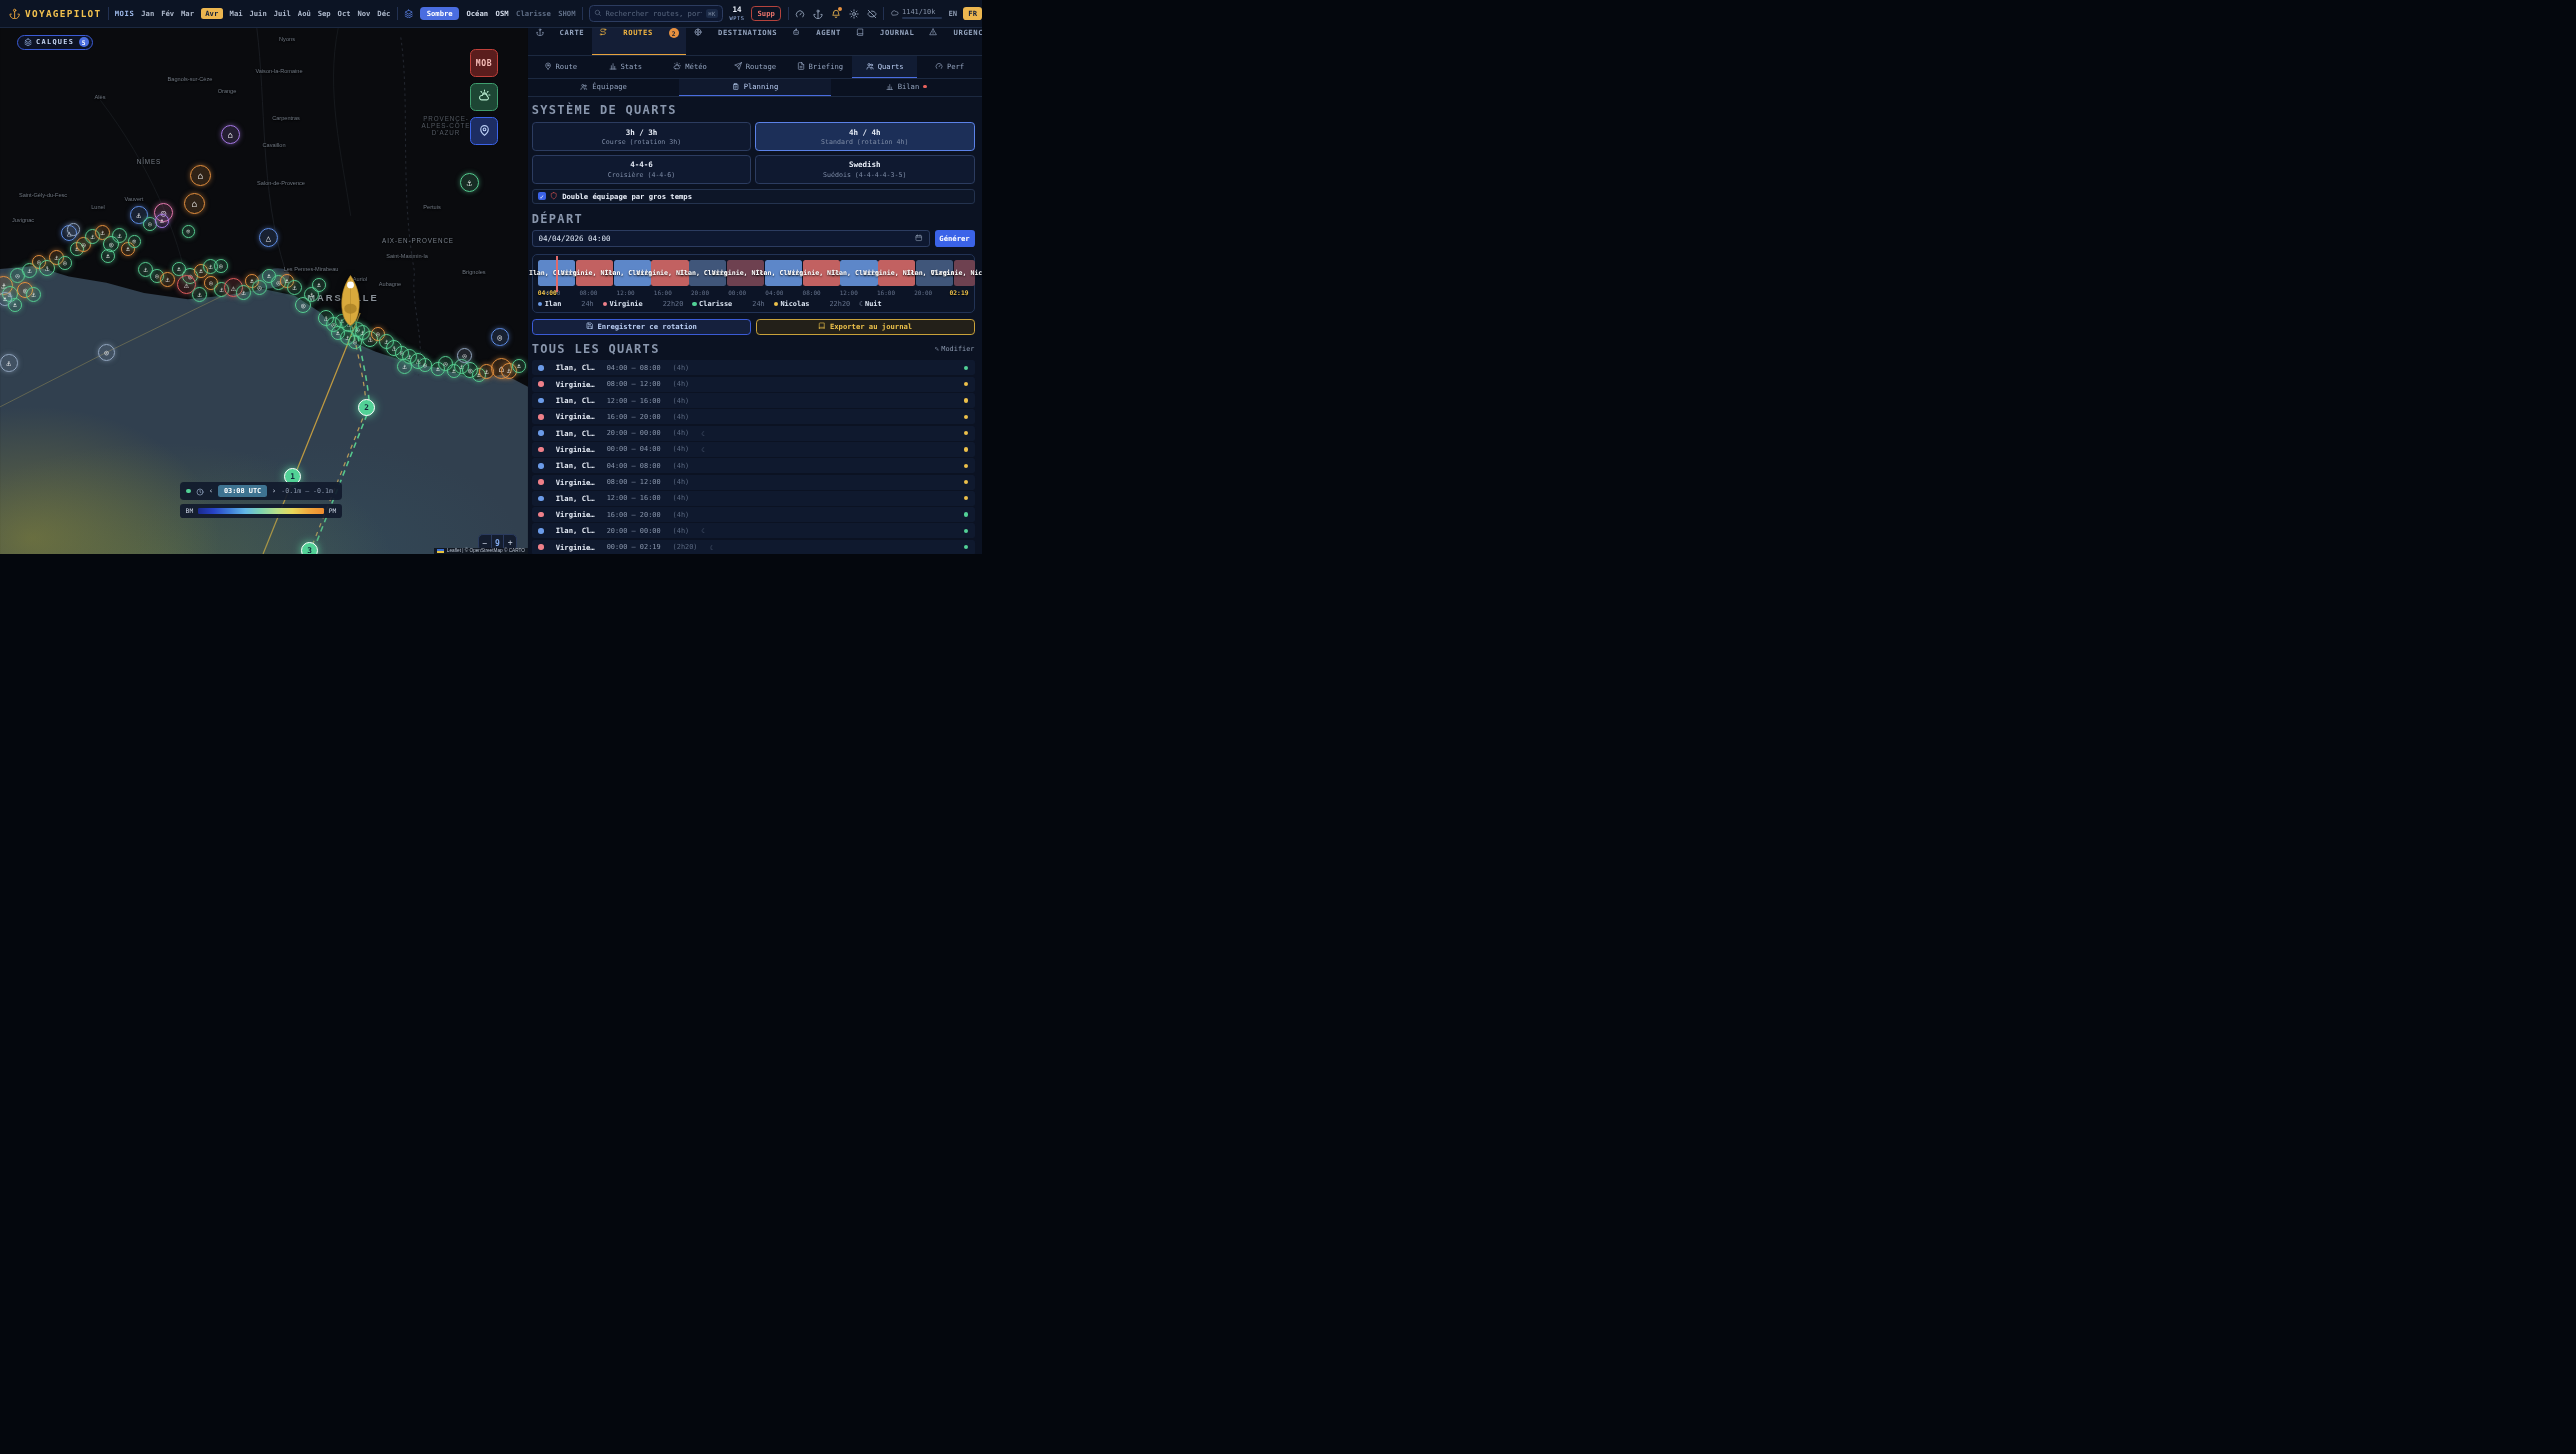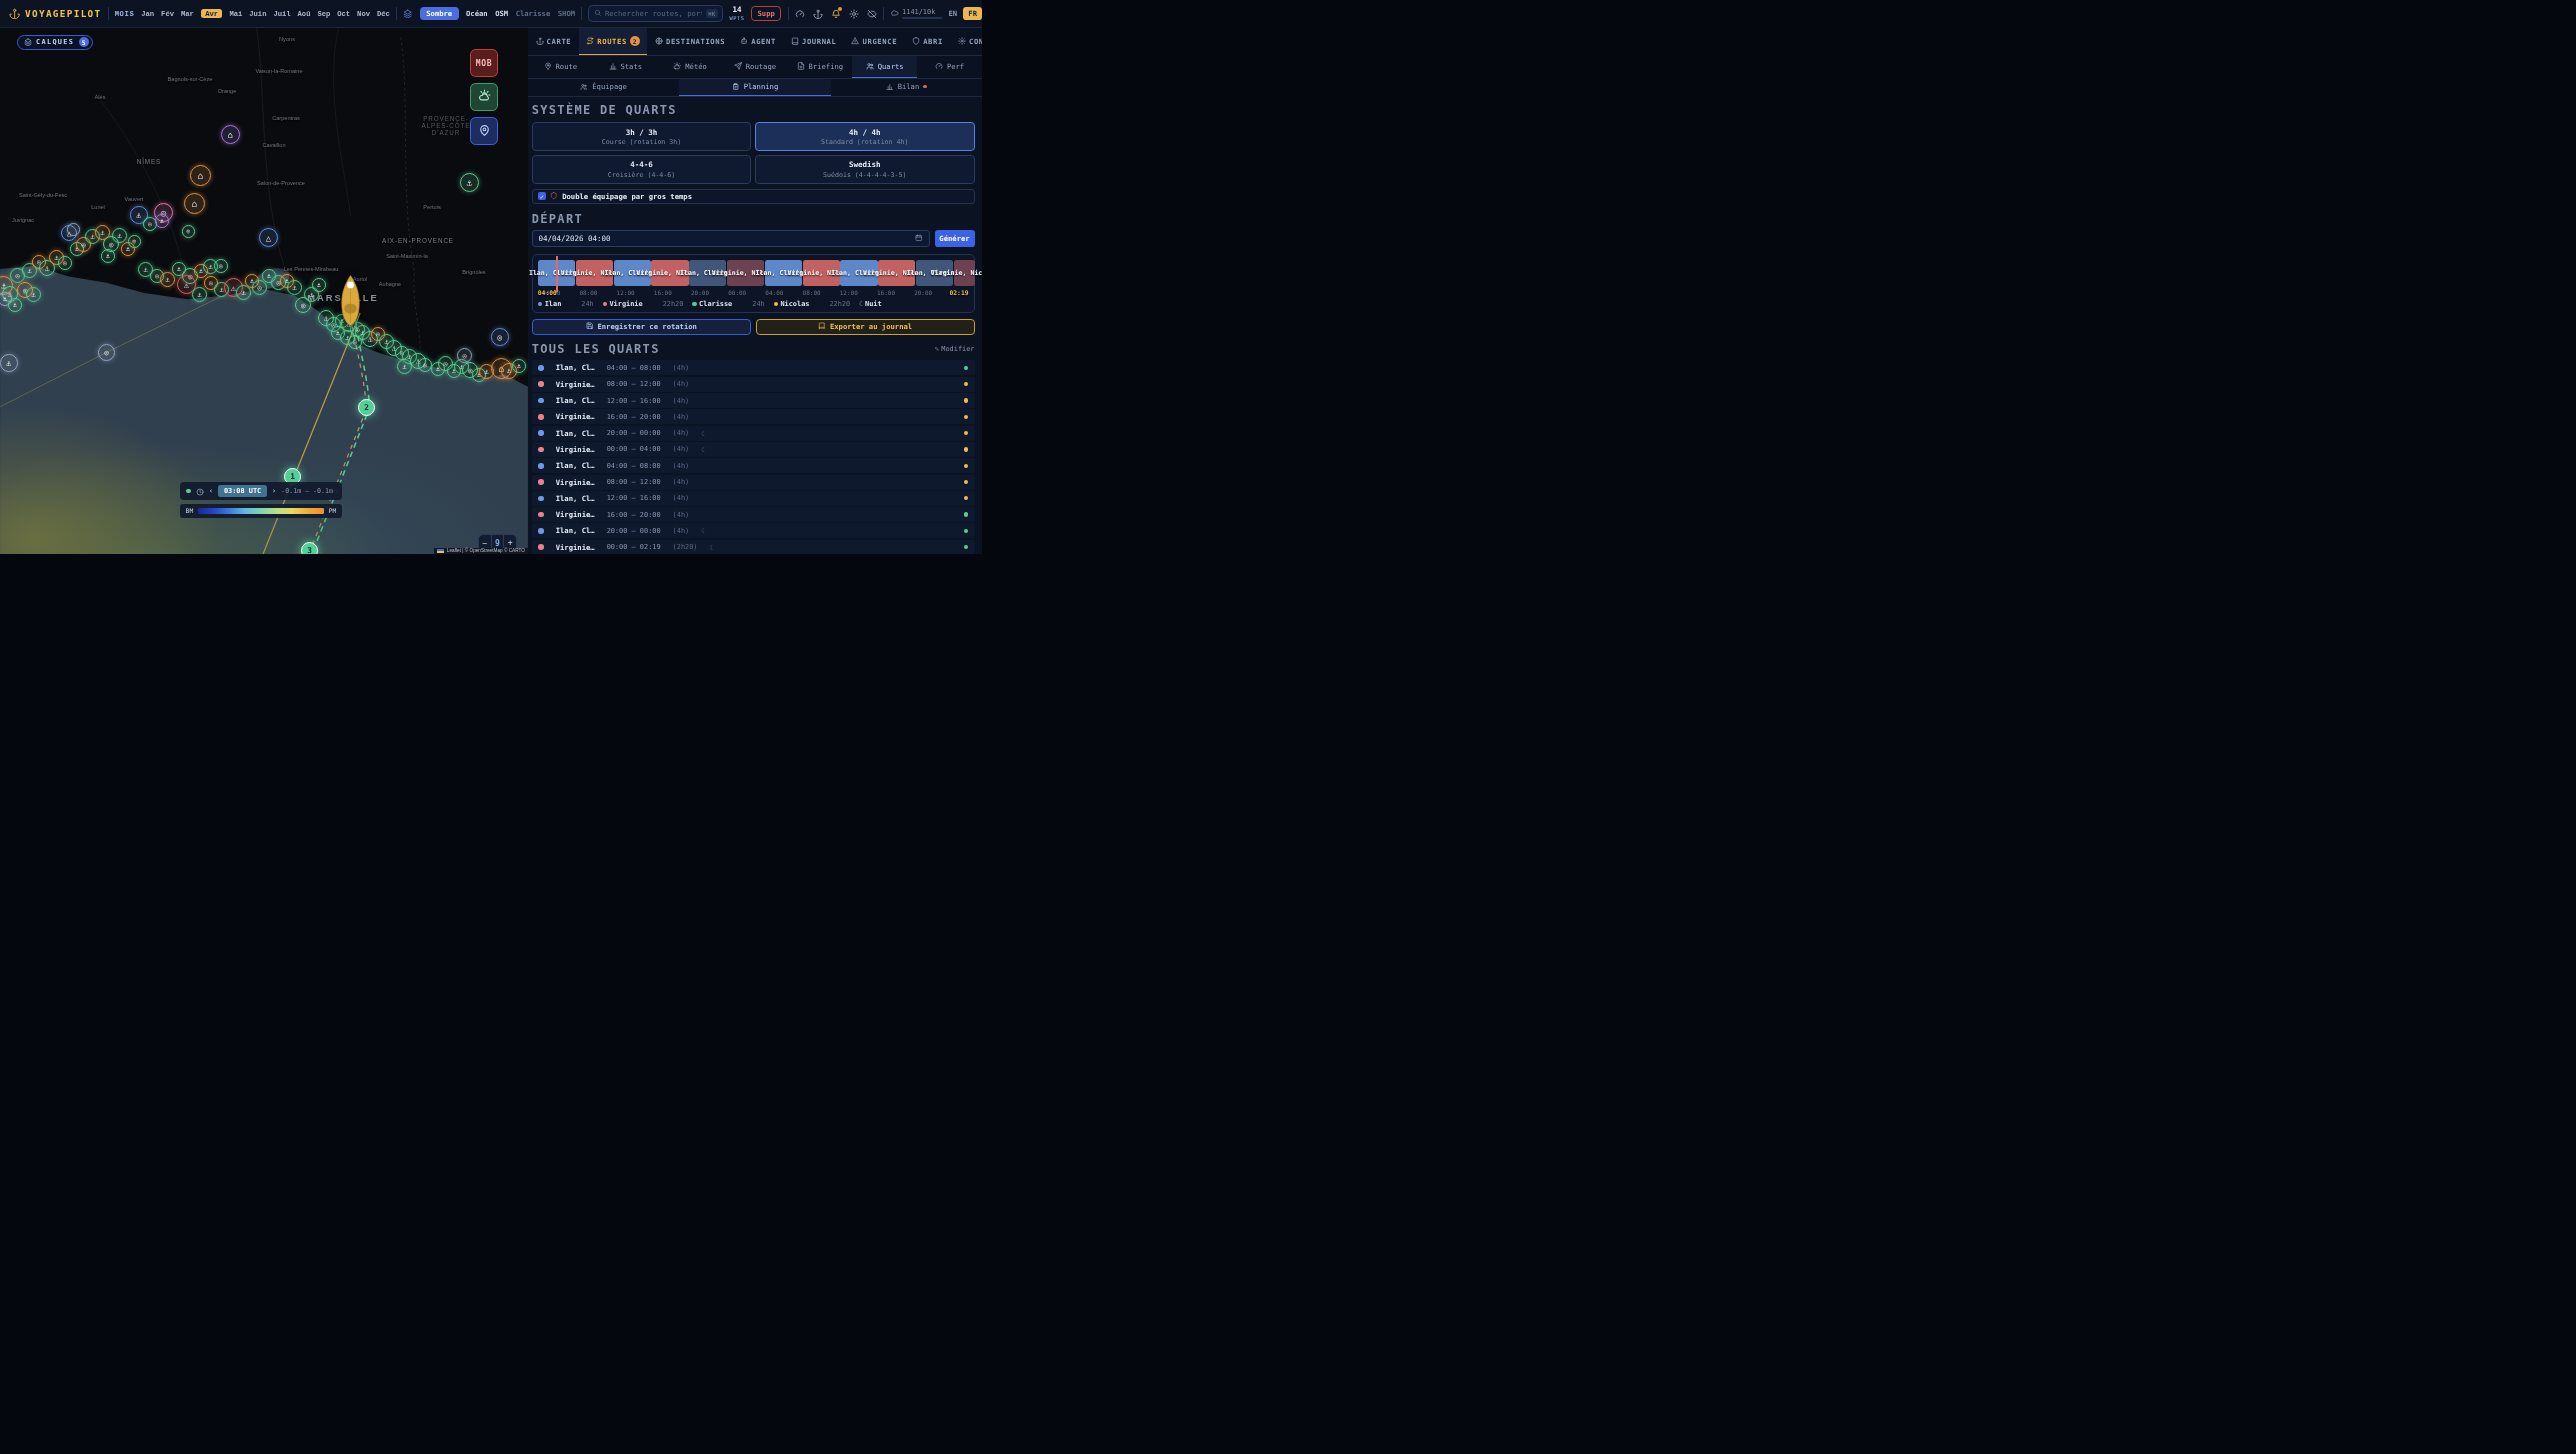--- a/index.html
+++ b/index.html
@@ -8,21 +8,21 @@
 
   
   .topbar { position:absolute; left:0; top:0; width:982px; height:28px; background:#0c1424;
     border-bottom:0.6px solid #1b2840; display:flex; align-items:center; padding:0 5px 0 8.8px; gap:6.3px; z-index:50; }
   .brand { display:flex; align-items:center; gap:5px; }
   .brand .blogo { color:#e8a33d; width:11.3px; height:11.3px; }
   .brand-name { font-size:9.4px; font-weight:bold; color:#f2c14e; letter-spacing:1.3px; }
   .vdiv { width:0.6px; height:13.8px; background:#223152; flex:none; }
   .months { display:flex; align-items:center; gap:6.9px; font-size:7.2px; font-weight:bold; color:#aeb9cc; }
   .months .mois { color:#9db8e8; letter-spacing:0.6px; }
-  .months span { cursor:pointer;font-family:Liberation Mono, monospace; }
+  .months span { cursor:pointer; }
   .months .on { background:#ecb64f; color:#14203a; border-radius:2.5px; padding:0.6px 4.4px; }
   .basemaps { display:flex; align-items:center; gap:7.5px; font-size:7.2px; font-weight:bold; }
   .basemaps .lyr { color:#5b82e8; width:9.4px; height:9.4px; }
   .bm-chip { color:#d4dcea; cursor:pointer; }
   .bm-chip.on { background:#4a6de0; color:#fff; border-radius:3.8px; padding:1.9px 6.3px; }
   .bm-chip.dim { color:#5f6d85; }
   .search { width:149px; height:16.3px; border:0.6px solid #2c3c60; background:#0e1830; border-radius:4.4px;
     display:flex; align-items:center; padding:0 4.4px; gap:3.8px; }
   .search svg { width:7.5px; height:7.5px; color:#5f6d85; flex:none; }
   .search input { flex:1; min-width:0; background:transparent; border:0; outline:0; color:#c4d0e4;
@@ -104,21 +104,21 @@
   .zoomctl .zl { color:#7ea6e8; font-weight:bold; border-left:0.6px solid #2a3a5e; border-right:0.6px solid #2a3a5e; cursor:default; }
   .attrib { position:absolute; right:0; bottom:0; background:rgba(10,14,22,.8); color:#b8c2d0;
     font-family:"Liberation Sans",sans-serif; font-size:4.7px; padding:0.6px 3.1px; display:flex; align-items:center;
     gap:2.5px; z-index:10; }
   .flag { width:6.9px; height:4.4px; display:inline-block; background:linear-gradient(#3b6fd4 50%, #e8c33d 50%); }
 
   
   .panel { position:absolute; left:528px; top:28px; width:454px; height:526px; background:#0a1120;
     display:flex; flex-direction:column; }
   .maintabs { height:28px; display:flex; align-items:stretch; border-bottom:0.6px solid #1c2940; background:#0a1120; flex:none; }
-  .mtab { display:flex; align-items:center; gap:3px; padding:0 7.5px; font-size:7.2px; font-weight:bold;
+  .mtab { display:flex; align-items:flex-start; gap:16px; padding:0 7.5px; font-size:7.2px; font-weight:bold;
     letter-spacing:0.6px; color:#93a3bd; cursor:pointer; border-bottom:1.9px solid transparent; }
   .mtab svg { width:8.1px; height:8.1px; }
   .mtab.active { color:#f0b441; background:#141e36; border-bottom-color:#e8a33d; }
   .mtab .badge { width:10px; height:10px; border-radius:50%; background:#e8913f; color:#1a2233; font-size:6.3px;
     display:flex; align-items:center; justify-content:center; }
   .subtabs { height:22.6px; display:flex; border-bottom:0.6px solid #1c2940; background:#0a1120; flex:none; }
   .stab { flex:1; display:flex; align-items:center; justify-content:center; gap:3.8px; font-size:7.2px;
     color:#93a3bd; cursor:pointer; border-bottom:1.9px solid transparent; }
   .stab svg { width:8.1px; height:8.1px; }
   .stab.active { color:#b9cdf2; background:#111c33; border-bottom-color:#4a6de0; }

